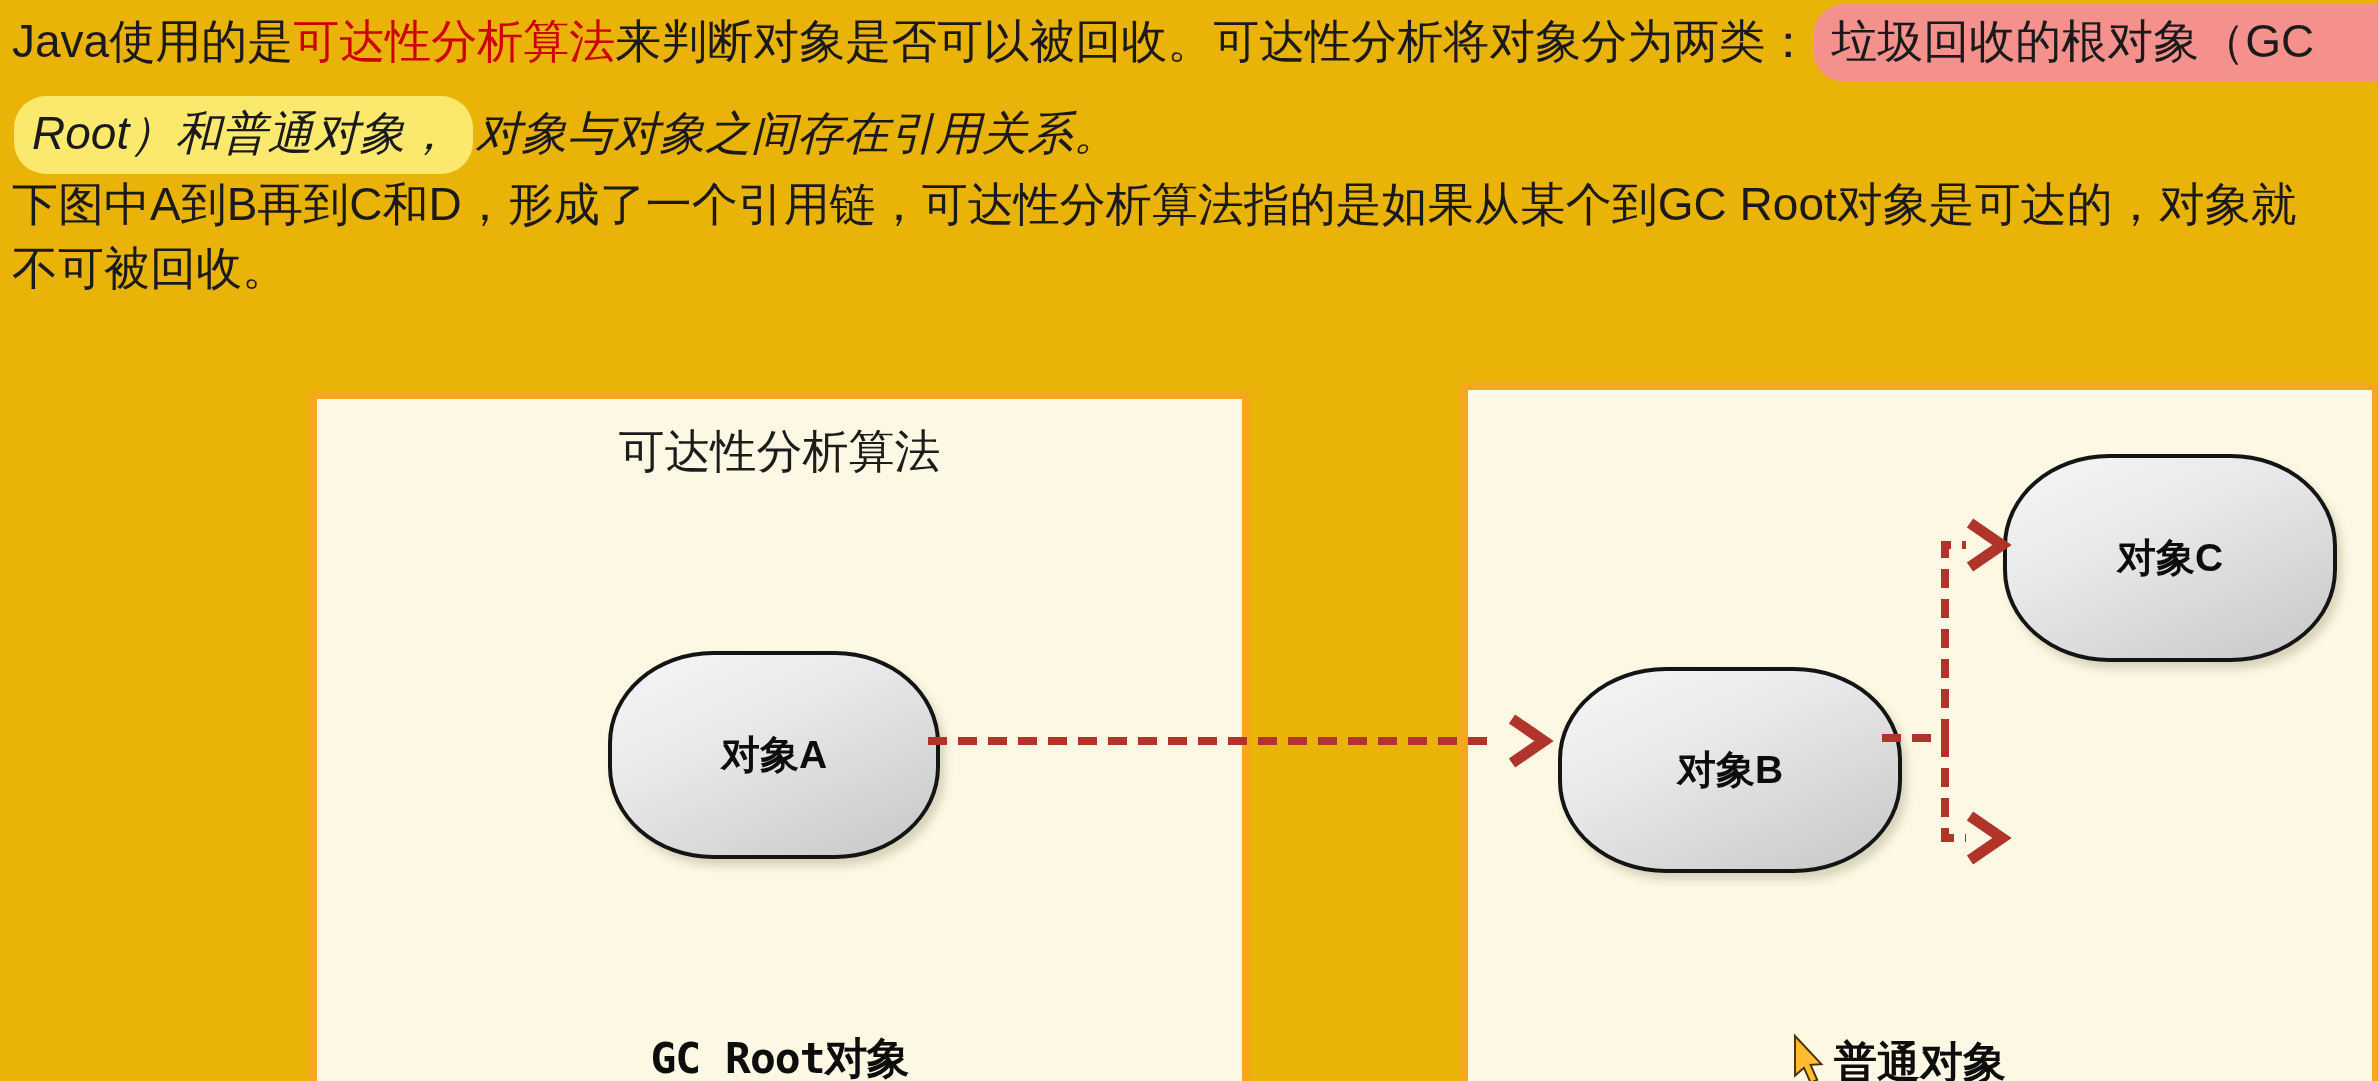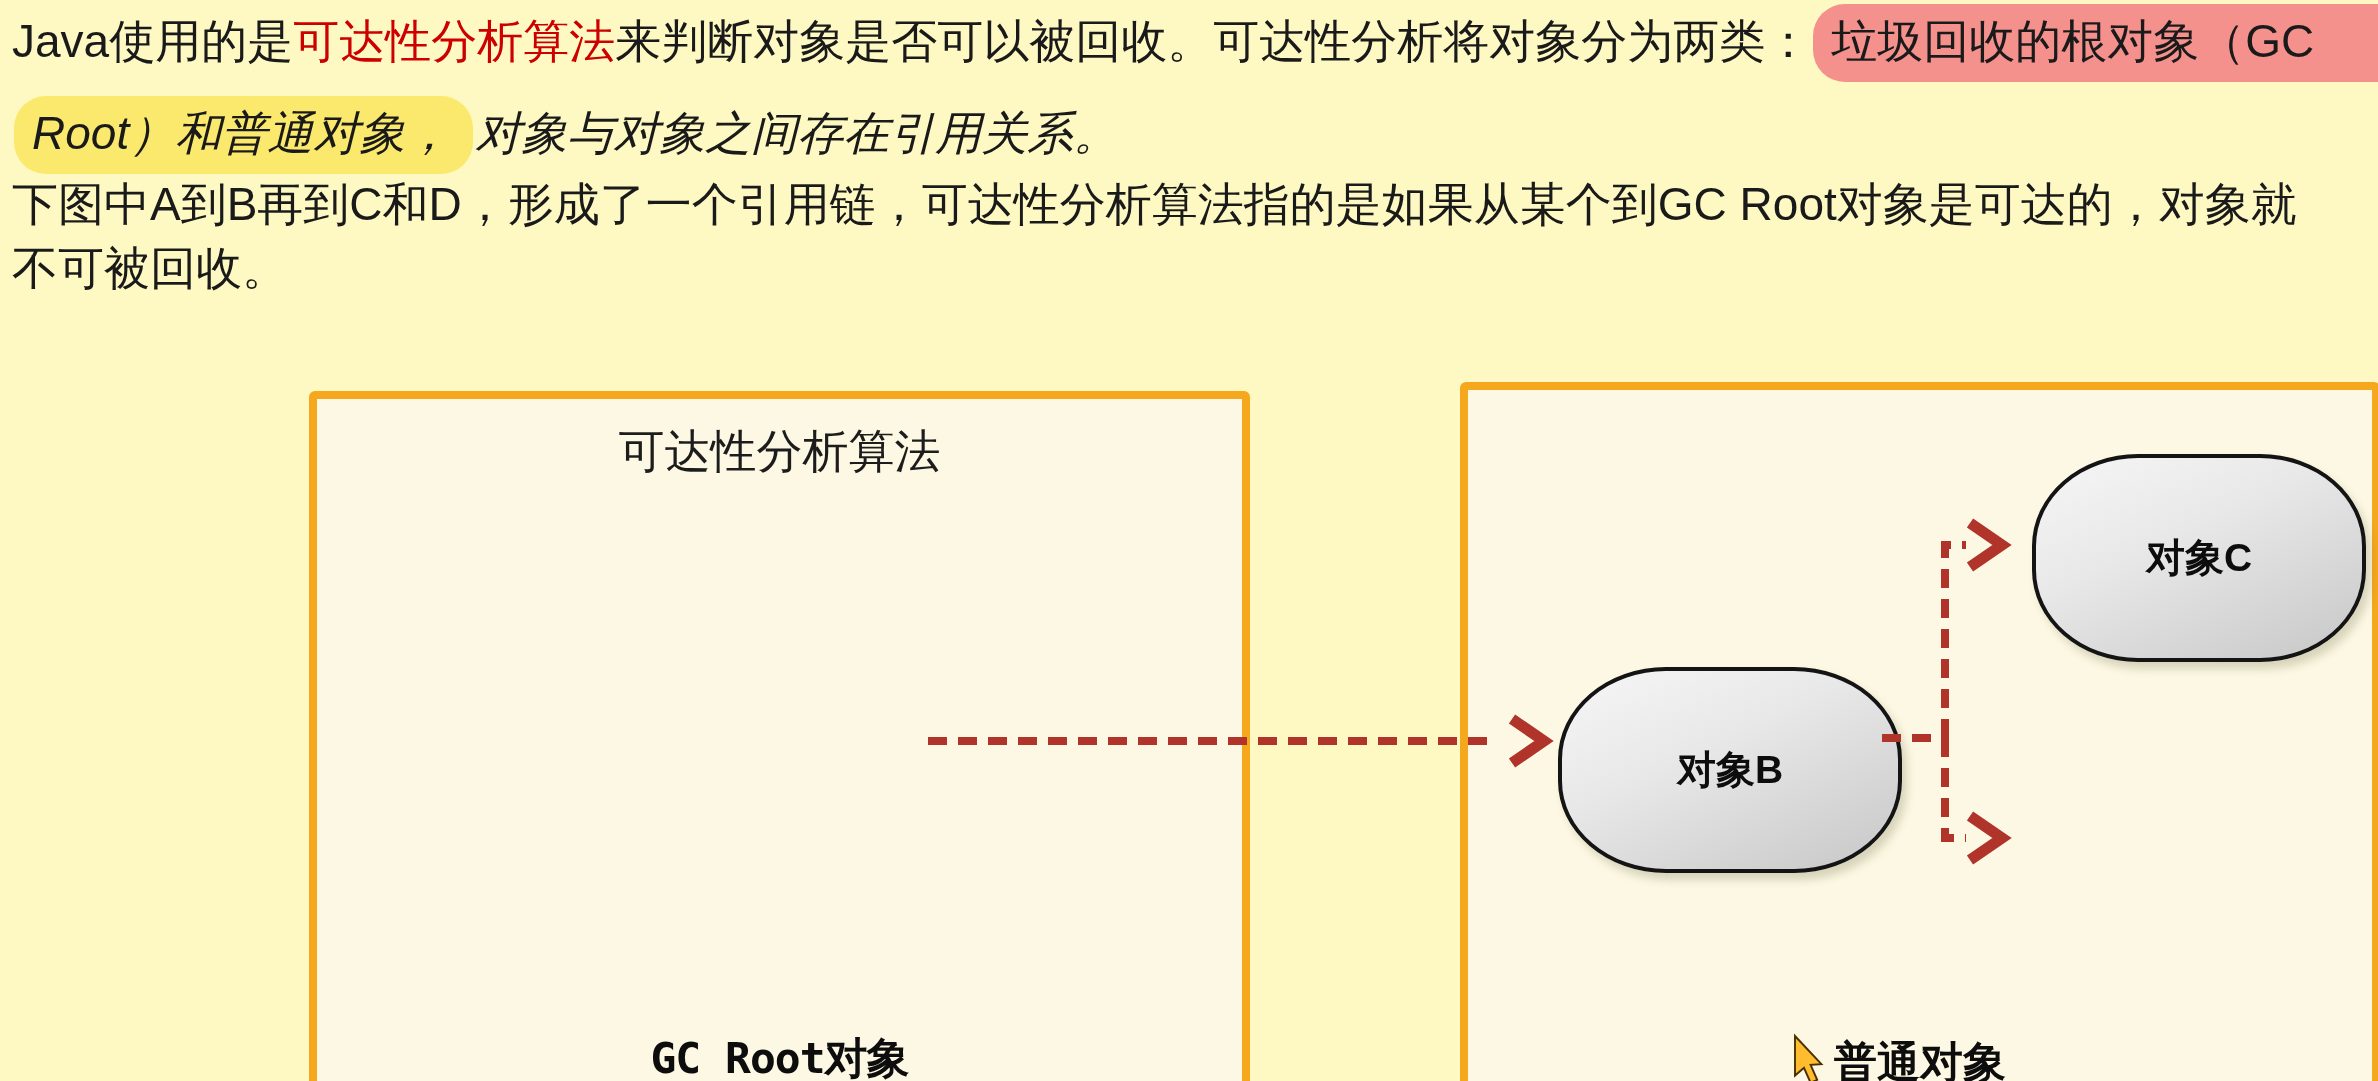--- a/index.html
+++ b/index.html
@@ -1,18 +1,18 @@
 <!DOCTYPE html>
 <html><head>
 <meta charset="utf-8">
 <style>
   html,body{margin:0;padding:0;background:#ffffff;}
   .page{
     position:relative;width:2378px;height:1081px;overflow:hidden;
-    background:#fef9c3;font-family:"Liberation Sans","DejaVu Sans",sans-serif;
+    background:#eab308;font-family:"Liberation Sans","DejaVu Sans",sans-serif;
     color:#1a1a1a;
   }
   
   .tline{
     position:absolute;left:12px;white-space:nowrap;
     font-size:46px;line-height:64px;letter-spacing:0;
   }
   .tline .red{color:#cc0000;}
   .hl{display:inline-block;border-radius:32px;padding:5px 22px 9px 18px;margin:0 2px;}
   .hl.pink{background:#f4918c;padding-right:120px;}
@@ -37,21 +37,21 @@
   
   .node{
     position:absolute;display:flex;align-items:center;justify-content:center;
     background:linear-gradient(155deg,#f6f6f6 0%,#e8e8e8 40%,#c7c7c7 100%);
     border:4px solid #141414;
     box-shadow:5px 7px 9px rgba(90,85,50,0.22);
     font-weight:bold;font-size:39px;color:#0d0d0d;
   }
   .node-a{left:291px;top:252px;width:324px;height:200px;border-radius:105px/92px;}
   .node-b{left:90px;top:277px;width:336px;height:198px;border-radius:108px/92px;}
-  .node-c{left:564px;top:64px;width:326px;height:200px;border-radius:106px/92px;}
+  .node-c{left:535px;top:64px;width:326px;height:200px;border-radius:106px/92px;}
   .node-d{left:550px;top:363px;width:322px;height:194px;border-radius:104px/90px;}
   
   .overlay{position:absolute;left:0;top:0;width:2378px;height:1081px;pointer-events:none;}
   .dash{stroke:#b0342a;stroke-width:8;fill:none;stroke-dasharray:19 11;}
   .ah{stroke:#b0342a;stroke-width:11;fill:none;stroke-linejoin:miter;}
 </style>
 </head>
 <body>
 
 <div class="page">
@@ -66,20 +66,21 @@
     <div class="tline" style="top:172px;">
       <span>下图中A到B再到C和D，形成了一个引用链，可达性分析算法指的是如果从某个到GC Root对象是可达的，对象就</span>
     </div>
     <div class="tline" style="top:236px;">
       <span>不可被回收。</span>
     </div>
   </div>
 
   <div class="gbox box-left">
     <div class="box-title">可达性分析算法</div>
+    <div class="node node-a">对象A</div>
     <div class="caption mono" style="top:631px;">GC Root对象</div>
   </div>
 
   <div class="gbox box-right">
     <div class="node node-b">对象B</div>
     <div class="node node-c">对象C</div>
     <div class="caption" style="top:644px;">普通对象</div>
   </div>
 
   <svg class="overlay" viewBox="0 0 2378 1081">

